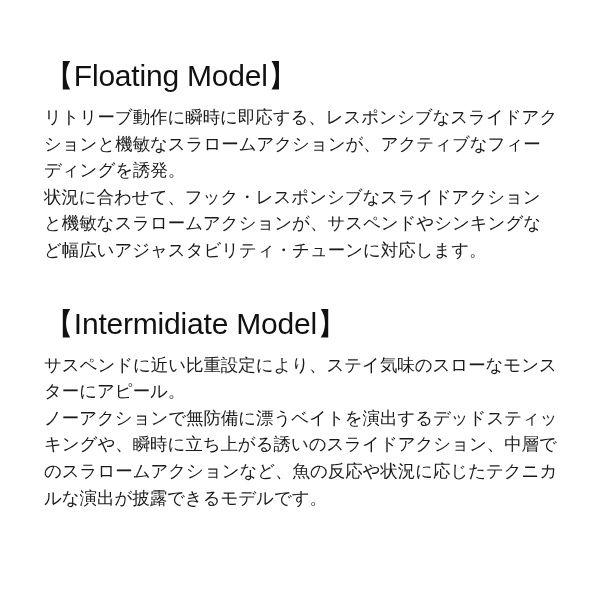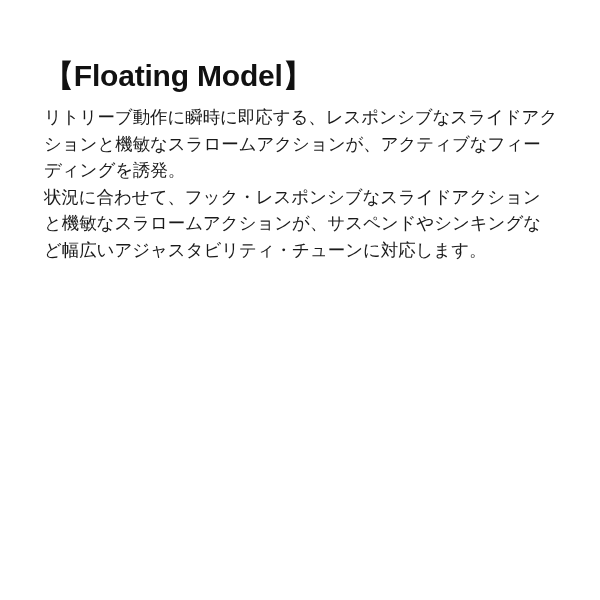--- a/index.html
+++ b/index.html
@@ -22,21 +22,21 @@
     background: #ffffff;
   }
   .section {
     margin: 0;
   }
   .section + .section {
     margin-top: 42px;
   }
   .section-title {
     font-family: "Liberation Sans", sans-serif;
-    font-weight: bold;
+    font-weight: normal;
     font-size: 30px;
     line-height: 1.2;
     letter-spacing: -0.2px;
     color: #111111;
     margin: 0 0 10px 0;
     white-space: nowrap;
   }
   .para {
     font-family: Liberation Sans, sans-serif;
     font-size: 17.5px;
@@ -53,14 +53,19 @@
 <body>
 
 <div class="page">
 
   <div class="section">
     <h2 class="section-title">【Floating Model】</h2>
     <p class="para">リトリーブ動作に瞬時に即応する、レスポンシブなスライドアクションと機敏なスラロームアクションが、アクティブなフィーディングを誘発。</p>
     <p class="para">状況に合わせて、フック・レスポンシブなスライドアクションと機敏なスラロームアクションが、サスペンドやシンキングなど幅広いアジャスタビリティ・チューンに対応します。</p>
   </div>
 
+  <div class="section">
+    <h2 class="section-title">【Intermidiate Model】</h2>
+    <p class="para">サスペンドに近い比重設定により、ステイ気味のスローなモンスターにアピール。</p>
+    <p class="para">ノーアクションで無防備に漂うベイトを演出するデッドスティッキングや、瞬時に立ち上がる誘いのスライドアクション、中層でのスラロームアクションなど、魚の反応や状況に応じたテクニカルな演出が披露できるモデルです。</p>
+  </div>
 
 </div>
 
 </body></html>

